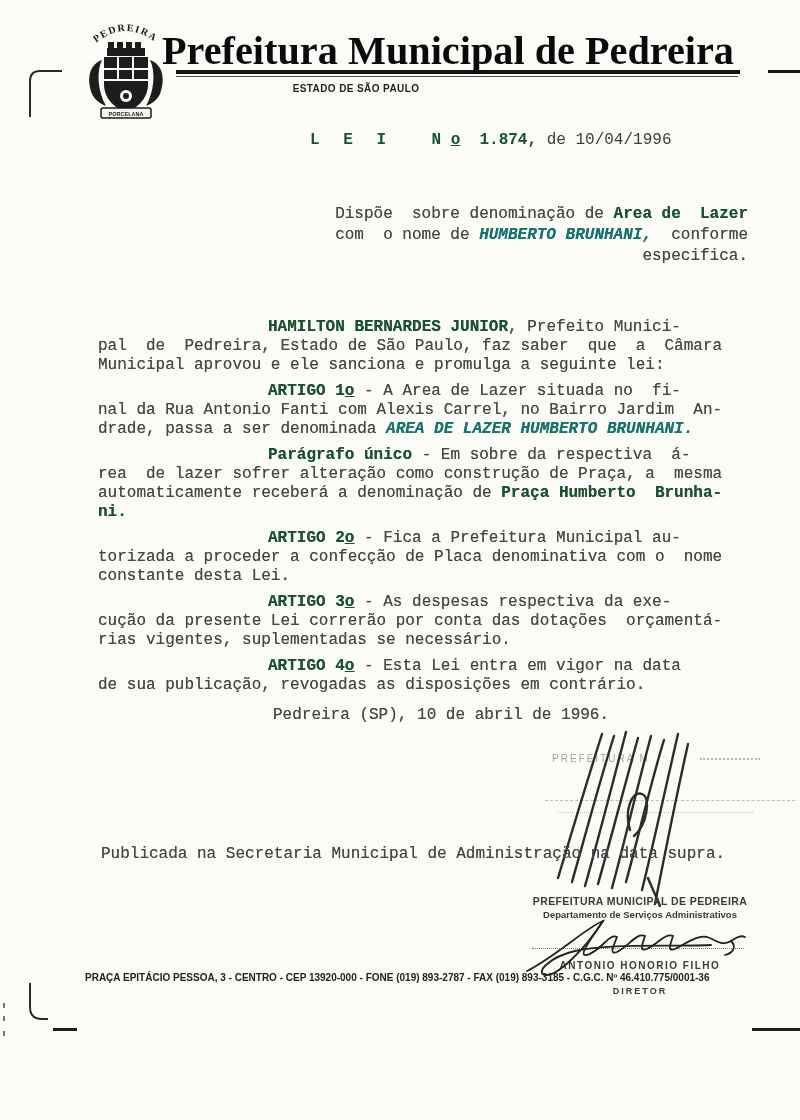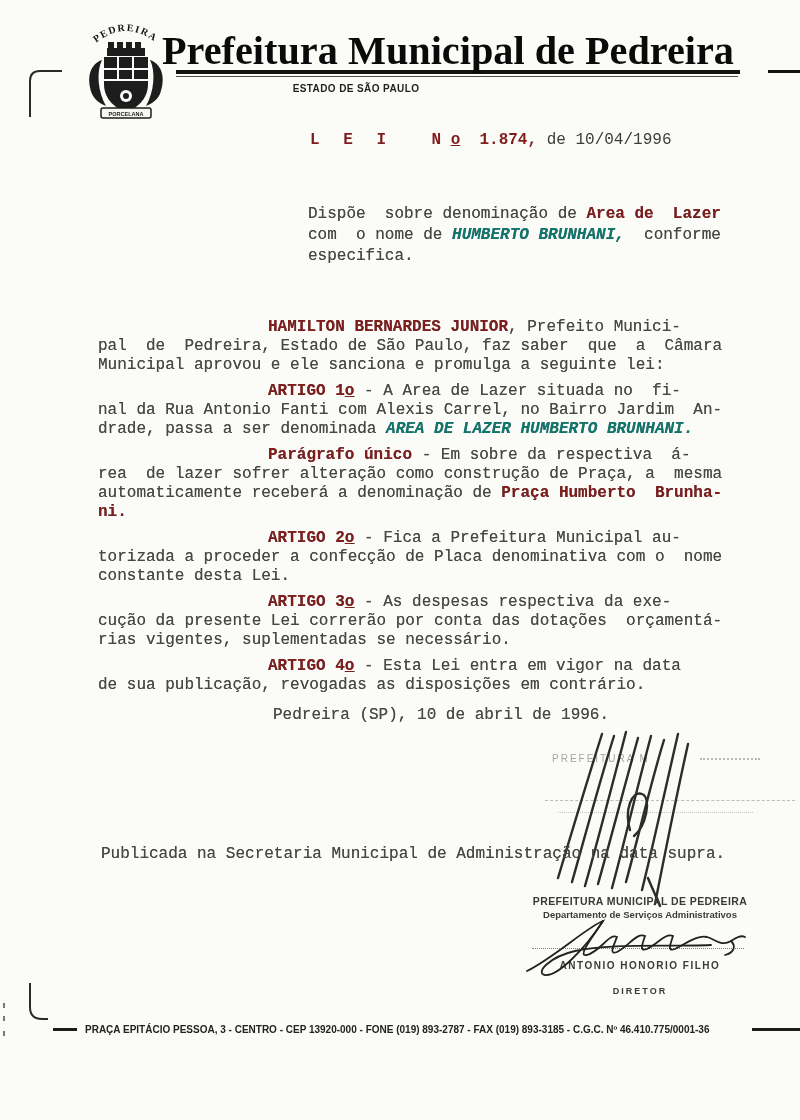--- a/index.html
+++ b/index.html
@@ -24,28 +24,28 @@
   }
   .crest-svg{position:absolute;left:76px;top:12px;}
   .corner-tl{position:absolute;left:0;top:55px;}
   
   .mono,.tline{
     font-family:"Liberation Mono","DejaVu Sans Mono",monospace;
     color:#474747;
     text-shadow:0 0 .4px rgba(70,70,70,.75);
   }
   .tline{white-space:pre;font-size:16px;line-height:19px;}
-  .b{font-weight:bold;color:#7f1d1d;}
+  .b{font-weight:bold;color:#14532d;}
   .bi{font-weight:bold;font-style:italic;color:#0f766e;}
   .u{text-decoration:underline;}
   .lei-line{position:absolute;left:310px;top:131px;white-space:pre;
     font-family:"Liberation Mono","DejaVu Sans Mono",monospace;font-size:16px;color:#3c3c3c;}
   .lei-line .lsp{letter-spacing:7px;}
   .ementa{position:absolute;left:308px;top:204px;width:440px;}
-  .ementa .tline{line-height:21px;}
+  .ementa .tline{line-height:21px;text-align:right;}
   .law-body{position:absolute;left:98px;top:318px;width:650px;}
   .para{margin:0 0 7px 0;}
   .ind{padding-left:170px;}
   .ind2{padding-left:175px;}
   .dateline{margin-top:11px;}
   .publication{position:absolute;left:101px;top:845px;}
   
   .sig1-svg{position:absolute;left:530px;top:718px;}
   .faint-stamp{
     position:absolute;left:552px;top:753px;font-size:10px;letter-spacing:2px;
@@ -59,21 +59,21 @@
   .stamp-l2{font-size:9.5px;font-weight:bold;margin-top:2px;filter:blur(.4px);white-space:nowrap;}
   .stamp-name{font-size:10px;font-weight:bold;letter-spacing:1.5px;margin-top:-6px;filter:blur(.3px);white-space:nowrap;}
   .stamp-role{font-size:9px;font-weight:bold;letter-spacing:2px;margin-top:15px;filter:blur(.4px);}
   .sig2-svg{position:absolute;left:515px;top:905px;}
   .stamp-dotline{position:absolute;left:532px;top:948px;width:212px;border-top:1px dotted #5a5a5a;opacity:.8;}
   
   .corner-bl{position:absolute;left:0;top:975px;}
   .footer-dash-l{position:absolute;left:53px;top:1028px;width:24px;height:3px;background:#1c1c1c;}
   .footer-dash-r{position:absolute;left:752px;top:1028px;width:48px;height:3px;background:#1c1c1c;}
   .footer-text{
-    position:absolute;left:85px;top:1024px;width:665px;
+    position:absolute;left:85px;top:972px;width:665px;
     font-size:10px;font-weight:bold;color:#222;letter-spacing:0;white-space:nowrap;
     filter:blur(.2px);
   }
   .tick{position:absolute;width:2px;height:5px;background:#777;}
 </style>
 </head>
 <body>
 
 <div class="abs" style="left:0;top:0;width:800px;height:1120px;">
 

